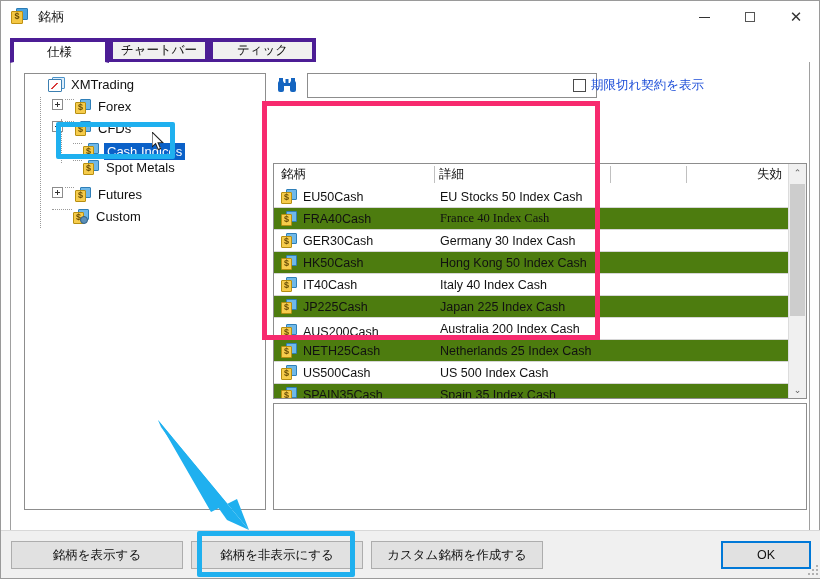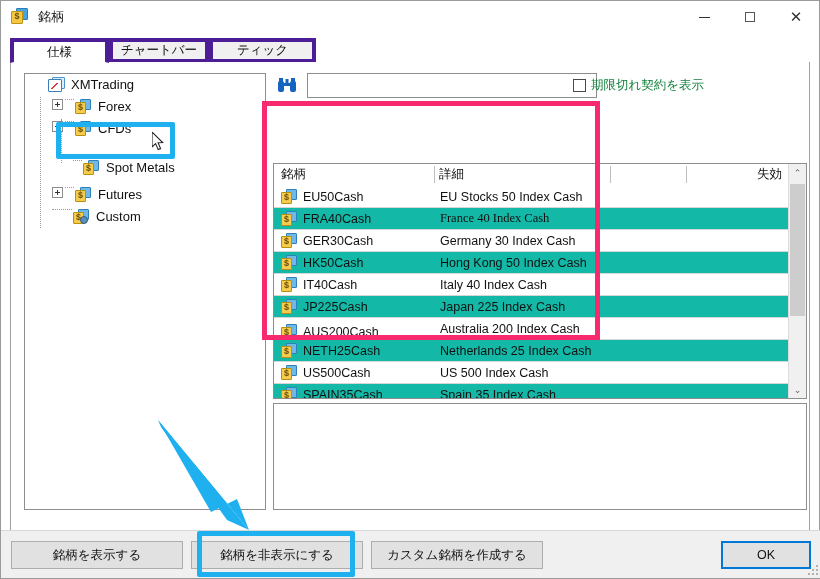--- a/index.html
+++ b/index.html
@@ -89,33 +89,33 @@
   .search-row{position:absolute;left:262px;top:11px;width:525px;height:28px;}
   .binoc{position:absolute;left:4px;top:4px;width:20px;height:16px;}
   .search-input{
     position:absolute;left:34px;top:0px;width:290px;height:25px;
     border:1px solid #8d8d8d;background:#ffffff;box-sizing:border-box;
     font-size:12.5px;padding:0 4px;outline:none;color:#111;
     font-family:"Liberation Sans",sans-serif;
   }
   .chk-wrap{position:absolute;left:300px;top:4px;display:flex;align-items:center;}
   .chk{width:13px;height:13px;border:1px solid #4a4a4a;background:#fff;box-sizing:border-box;flex:0 0 auto;}
-  .chk-label{font-size:12.5px;color:#15803d;margin-left:5px;white-space:nowrap;}
+  .chk-label{font-size:12.5px;color:#1d4ed8;margin-left:5px;white-space:nowrap;}
 
   .grid{
     position:absolute;left:262px;top:101px;width:534px;height:236px;
     border:1px solid #8d8d8d;box-sizing:border-box;background:#fff;overflow:hidden;
   }
   .grid-head{position:absolute;left:0;top:0;right:0;height:22px;background:#ffffff;
              border-bottom:1px solid #c8c8c8;}
   .gh{position:absolute;top:0;height:21px;font-size:12.5px;color:#111;display:flex;align-items:center;}
   .gh .sep{position:absolute;right:0;top:2px;bottom:2px;width:1px;background:#c0c0c0;}
   .rows{position:absolute;left:0;top:22px;right:0;bottom:0;}
   .row{position:relative;height:21px;border-bottom:1px solid #d6d6d6;background:#ffffff;}
-  .row.alt{background:#14b8a6;}
+  .row.alt{background:#4d7c0f;}
   .cell{position:absolute;top:0;height:21px;display:flex;align-items:center;
         font-size:12.5px;color:#111;white-space:nowrap;overflow:hidden;}
   .cell .ic{margin-right:5px;}
   .coldiv{position:absolute;top:0;bottom:0;width:1px;background:#cfcfcf;}
 
   
   .sb{position:absolute;right:0;top:0;bottom:0;width:17px;background:#f0f0f0;border-left:1px solid #dcdcdc;}
   .sb-arrow{position:absolute;left:0;width:17px;height:17px;display:flex;align-items:center;justify-content:center;
             font-size:9px;color:#606060;}
   .sb-arrow.up{top:0;}
@@ -212,20 +212,28 @@
       <div class="tnode" style="left:10px;top:47px;">
         <span class="exp"></span>
         <span class="dots"></span>
         <span class="ic">
             <span class="back"></span>
             <span class="front"></span>
           </span>
         <span class="tlabel">CFDs</span>
       </div>
 
+      <div class="tnode" style="left:31px;top:69px;">
+        <span class="dots"></span>
+        <span class="ic">
+            <span class="back"></span>
+            <span class="front"></span>
+          </span>
+        <span class="tlabel sel">Cash Indices</span>
+      </div>
 
       <div class="tnode" style="left:31px;top:86px;">
         <span class="dots"></span>
         <span class="ic">
             <span class="back"></span>
             <span class="front"></span>
           </span>
         <span class="tlabel">Spot Metals</span>
       </div>
 

